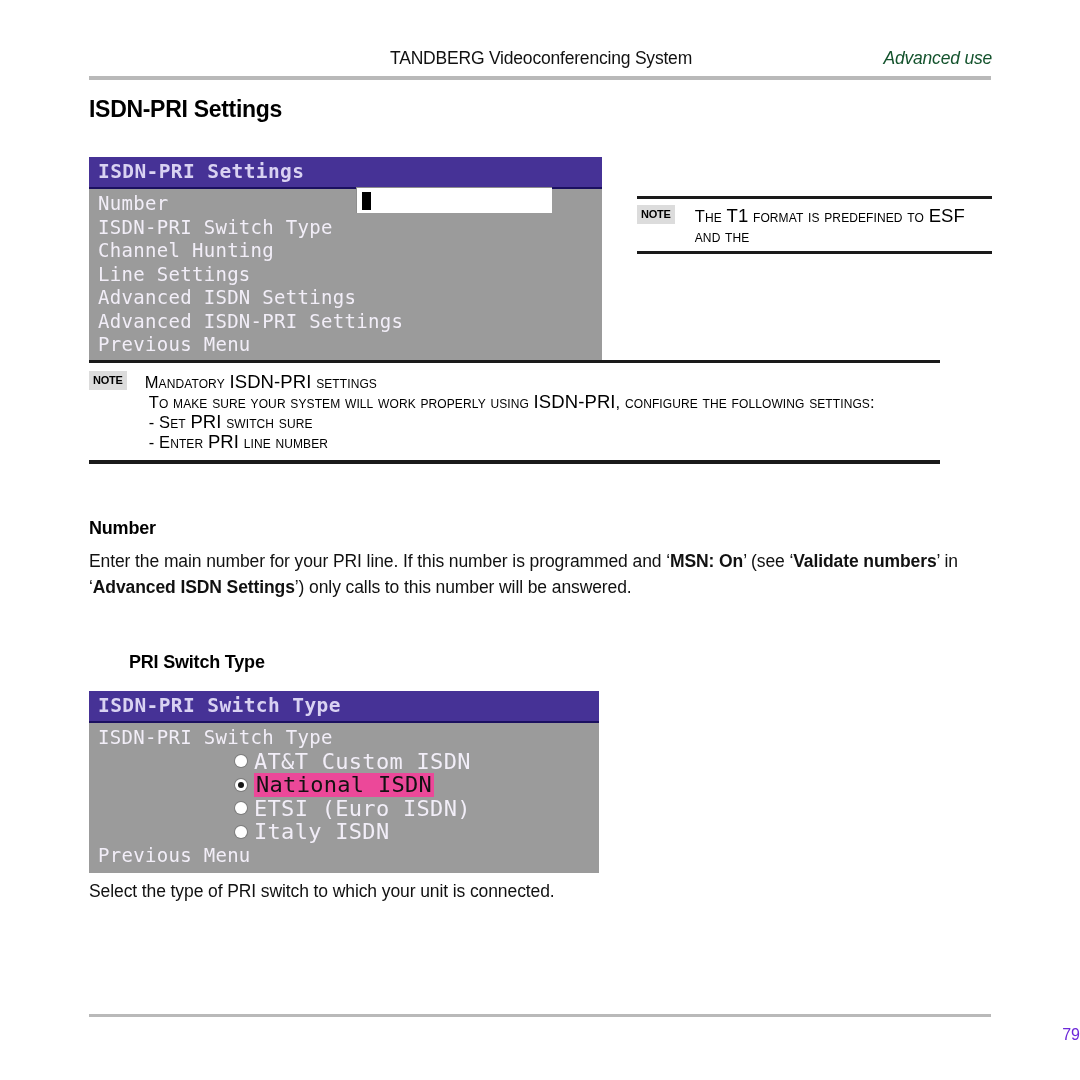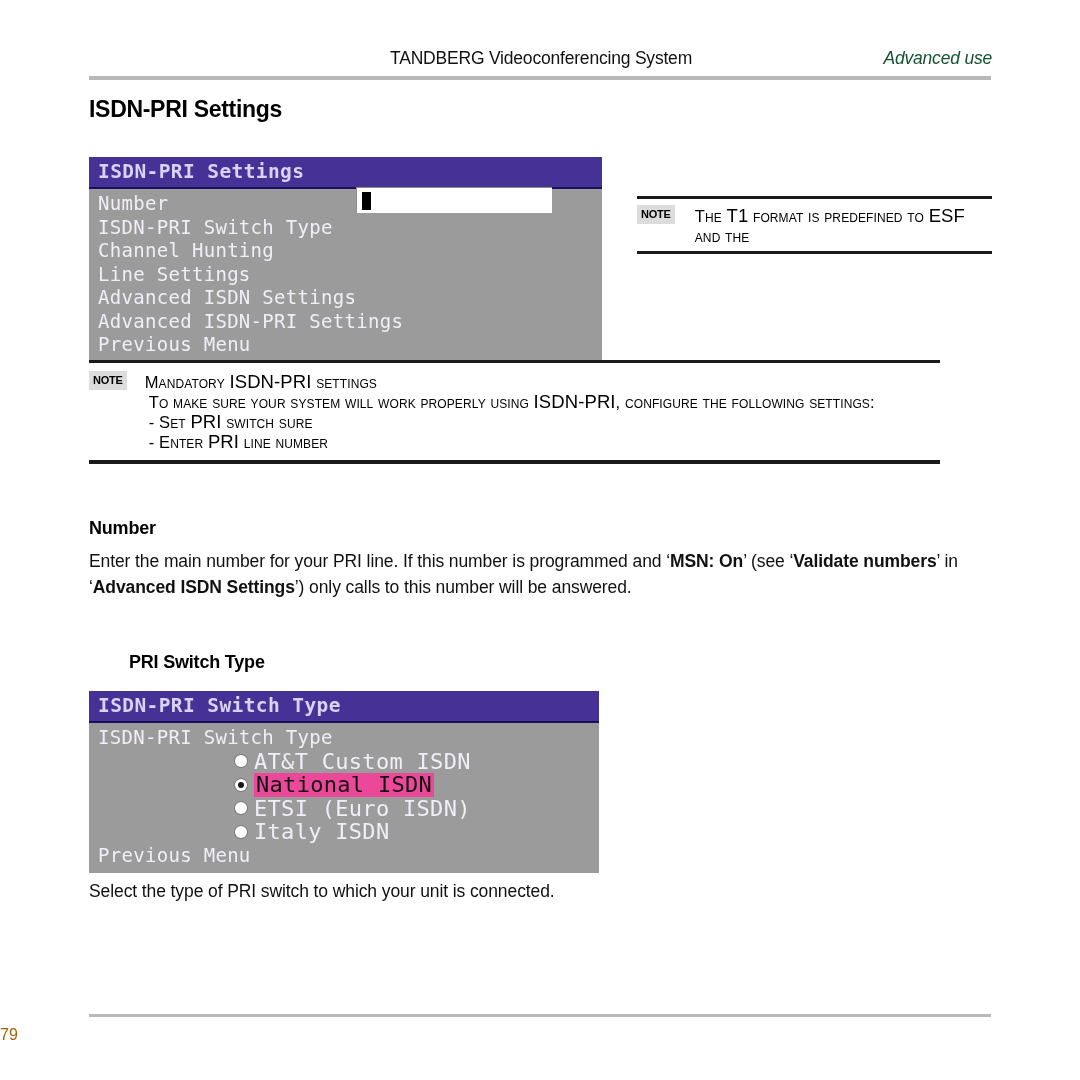--- a/index.html
+++ b/index.html
@@ -263,23 +263,23 @@
     top: 1014px;
     width: 902px;
     height: 3px;
     background: #b9b9b9;
   }
   .page-number {
     position: absolute;
     left: 0;
     right: 0;
     top: 1026px;
-    text-align: left;
+    text-align: right;
     font-size: 16px;
-    color: #a16207;
+    color: #6d28d9;
   }
 </style>
 </head>
 <body>
 
 <div class="page">
 
   <div class="header-row">
     <div class="header-center">TANDBERG Videoconferencing System</div>
     <div class="header-right">Advanced use</div>

